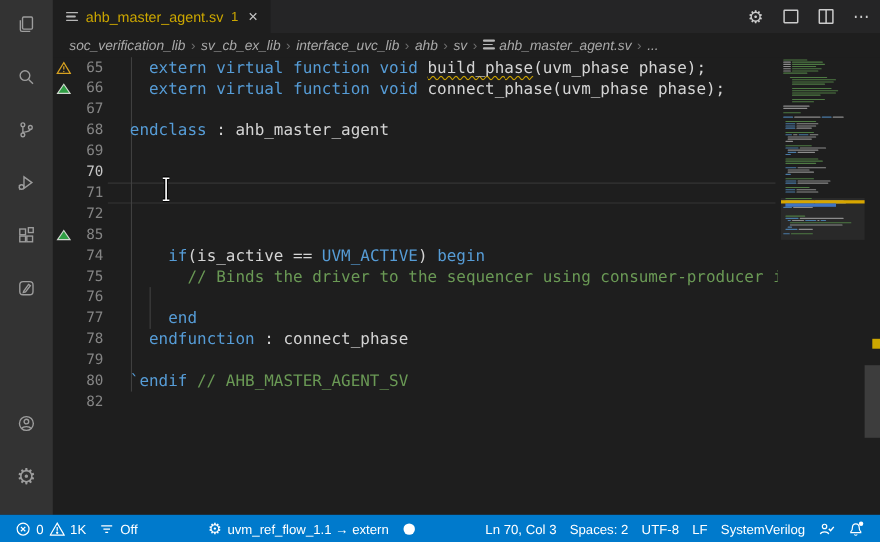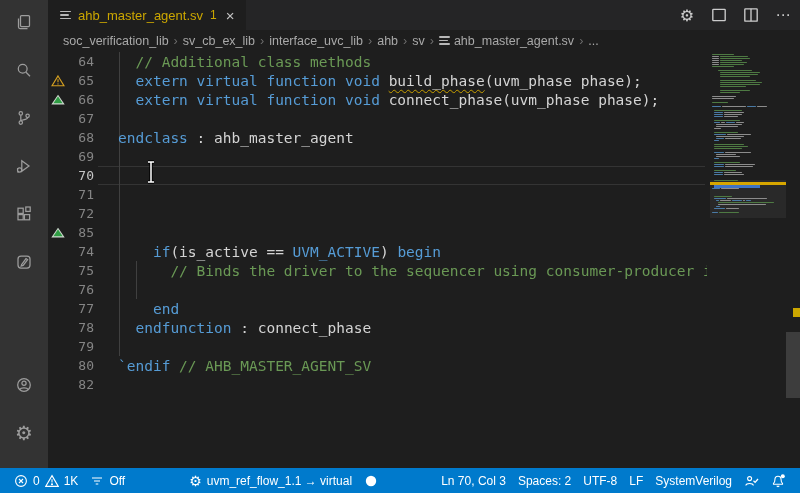--- a/index.html
+++ b/index.html
@@ -21,21 +21,21 @@
   .tab-close { color:#c5c5c5; font-size:15px; line-height:1; padding:0 2px; cursor:pointer; }
   .file-icon { display:inline-block; width:11px; }
   .file-icon i { display:block; height:1.5px; background:#b7b7b7; margin:2px 0; border-radius:1px; }
   .file-icon i:nth-child(2){ width:80%; }
   .editor-actions { position:absolute; right:6px; top:0; height:30px; display:flex; align-items:center; gap:10px; color:#cccccc; }
   .ea { width:22px; height:22px; display:flex; align-items:center; justify-content:center; cursor:pointer; font-family:"DejaVu Sans", sans-serif; font-size:15px; }
   .ea svg { stroke:#cccccc; fill:none; stroke-width:1.2; }
 
   
   .breadcrumb { position:absolute; left:48px; top:30px; right:0; height:22px; display:flex; align-items:center; padding-left:15px; font-size:12.5px; color:#a9a9a9; }
-  .crumb { cursor:pointer; display:flex; align-items:flex-start; gap:4px; }
+  .crumb { cursor:pointer; display:flex; align-items:flex-start; gap:4px;font-style:italic; }
   .crumb-sep { margin:0 5px; color:#6e6e6e; }
 
   
   .editor { position:absolute; left:48px; top:52px; right:0; bottom:25px; background:#1e1e1e; }
   .code-area { position:absolute; left:0; top:0; width:659px; height:100%; overflow:hidden; }
   .code-row { position:relative; display:flex; height:19px; align-items:center; }
   .glyph { width:20px; height:19px; flex:0 0 20px; display:flex; align-items:center; justify-content:center; }
   .lnum { width:26px; flex:0 0 26px; text-align:right; color:#858585; font-family:"DejaVu Sans Mono", monospace; font-size:13px; }
   .lnum.active { color:#c6c6c6; }
   .ltext { padding-left:24px; white-space:pre; font-family:"DejaVu Sans Mono", monospace; font-size:14.5px; color:#d4d4d4; }
@@ -188,25 +188,20 @@
         <span>...</span>
       </span>
     </div>
 
   <div class="editor">
     <div class="cur-line" id="curline" style="top: 114px;"></div>
     <div class="indent-guide" style="left:71px; top:0; height:304px;"></div>
     <div class="indent-guide" style="left:88px; top:209px; height:38px;"></div>
     <div class="code-area" id="codearea">
         <div class="code-row">
-          <span class="glyph"></span>
-          <span class="lnum">64</span>
-          <span class="ltext"><span class="tk-cm">  // Additional class methods</span></span>
-        </div>
-        <div class="code-row">
           <span class="glyph">
             <svg width="14" height="14" viewBox="0 0 16 16">
               <path d="M8 2.2 L14.8 13.4 H1.2 Z" fill="none" stroke="#d5a021" stroke-width="1.3"></path>
               <path d="M8 6 v3.4" stroke="#d5a021" stroke-width="1.3"></path>
               <circle cx="8" cy="11.4" r="0.7" fill="#d5a021"></circle>
             </svg>
           </span>
           <span class="lnum">65</span>
           <span class="ltext"><span class="tk-pl">  </span><span class="tk-kw">extern virtual function void </span><span class="tk-sq">build_phase</span><span class="tk-pl">(uvm_phase phase);</span></span>
         </div>
@@ -542,21 +537,21 @@
         <div class="sb-item">
           <span style="display: flex;">
             <svg width="14" height="14" viewBox="0 0 14 14">
               <path d="M2 4 h10 M4 7 h6 M5.7 10 h2.6"></path>
             </svg>
           </span>
           <span>Off</span>
         </div>
         <div class="sb-item" style="margin-left: 52px;">
           <span class="sb-gear">⚙</span>
-          <span>uvm_ref_flow_1.1 → virtual</span>
+          <span>uvm_ref_flow_1.1 → extern</span>
         </div>
         <div class="sb-item">
           <span style="display: flex;">
             <svg width="14" height="14" viewBox="0 0 14 14">
               <circle cx="7" cy="7" r="5.2" fill="#fff" stroke="none"></circle>
             </svg>
           </span>
         </div>
       </div>
     <div class="sb-right" id="sbright">

